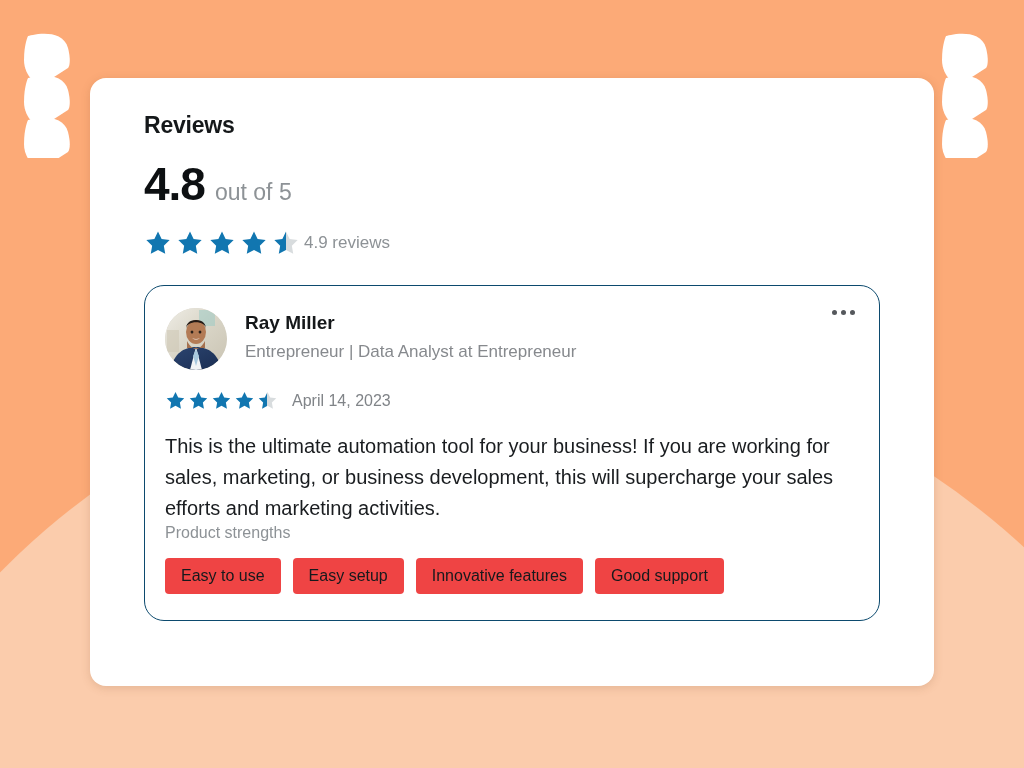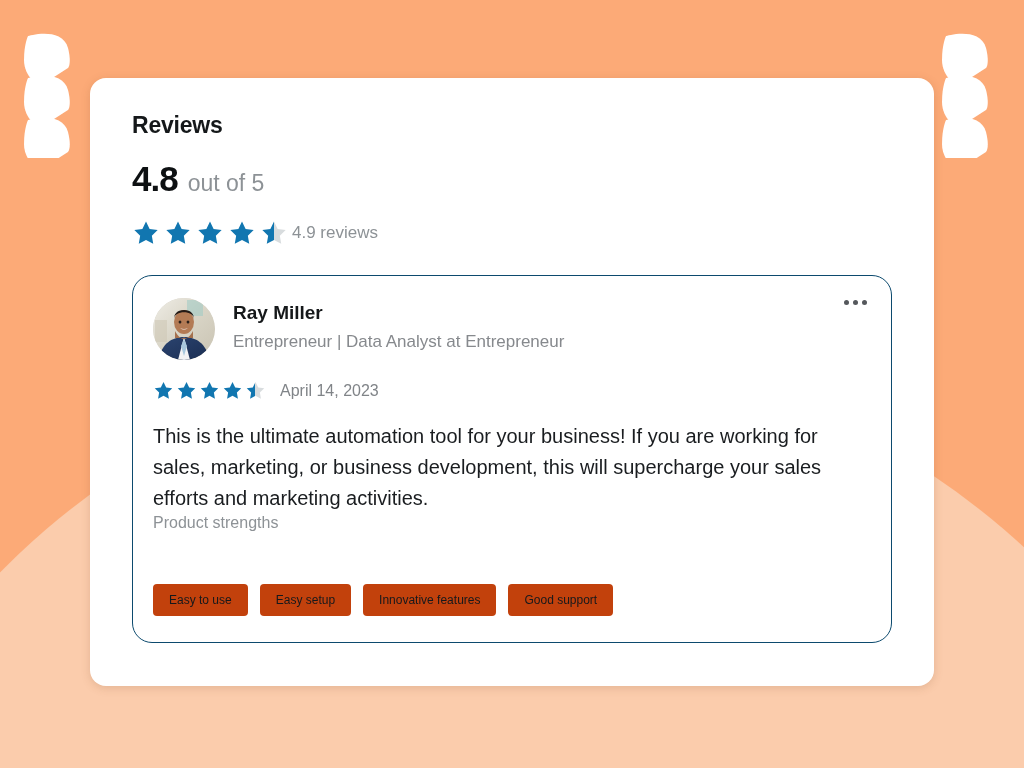--- a/index.html
+++ b/index.html
@@ -57,38 +57,38 @@
   .panel {
     position: absolute;
     left: 90px;
     top: 78px;
     width: 844px;
     height: 608px;
     background: #FFFFFF;
     border-radius: 16px;
     box-shadow: 0 2px 10px rgba(120, 70, 40, .18);
     z-index: 2;
-    padding: 34px 42px;
+    padding: 34px 54px;
   }
 
   .section-title {
     font-size: 23px;
     font-weight: 700;
     color: #15181A;
     letter-spacing: -0.2px;
   }
 
   .score-row {
     display: flex;
     align-items: baseline;
     gap: 10px;
     margin-top: 22px;
   }
   .score-value {
-    font-size: 35px;
+    font-size: 46px;
     font-weight: 700;
     color: #0D1012;
     letter-spacing: -1px;
     line-height: 1;
   }
   .score-outof {
     font-size: 23px;
     color: #8D9296;
     font-weight: 400;
   }
@@ -194,28 +194,27 @@
     color: #8D9296;
   }
 
   .chips {
     display: flex;
     flex-wrap: wrap;
     gap: 12px;
     margin-top: 16px;
   }
   .chip {
-    background: #c2410c;
+    background: #ef4444;
     color: #16191C;
-    font-size: 12px;
+    font-size: 16px;
     padding: 9px 16px;
     border-radius: 4px;
     cursor: pointer;
     white-space: nowrap;
-    margin-top: 36px;
   }
 </style>
 </head>
 <body>
 
 <div class="bg-layer">
   <div class="bg-circle"></div>
   <div class="bg-band"></div>
 
   <svg class="ribbon left" viewBox="0 0 66 140">

